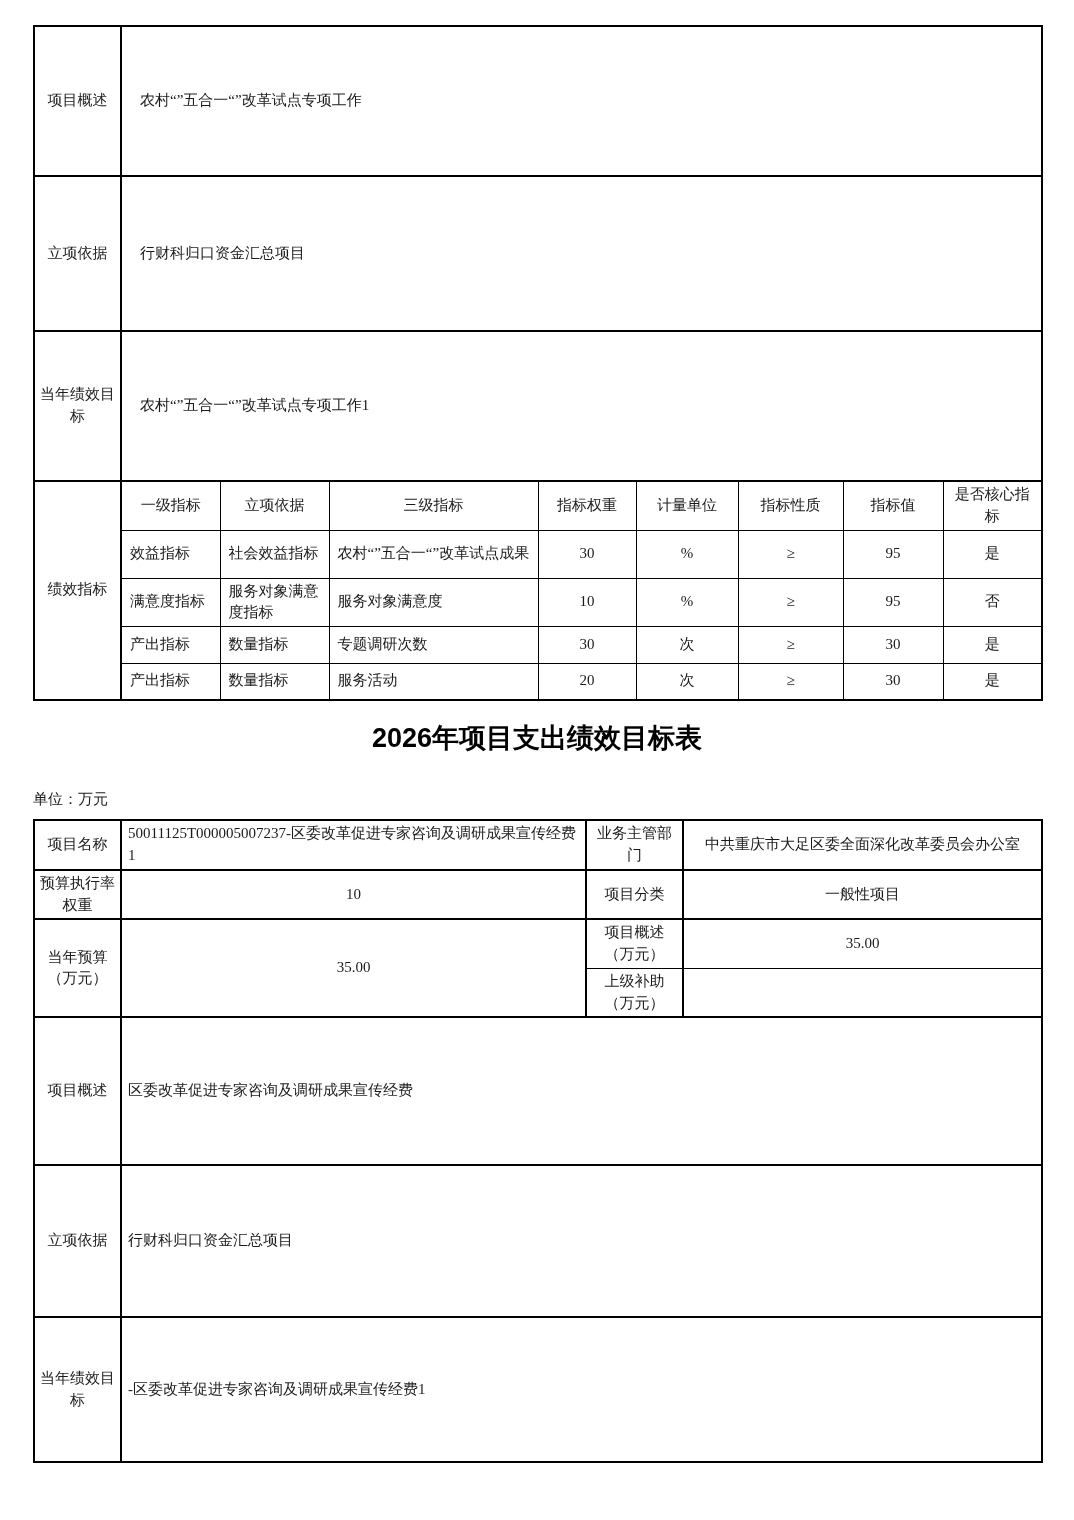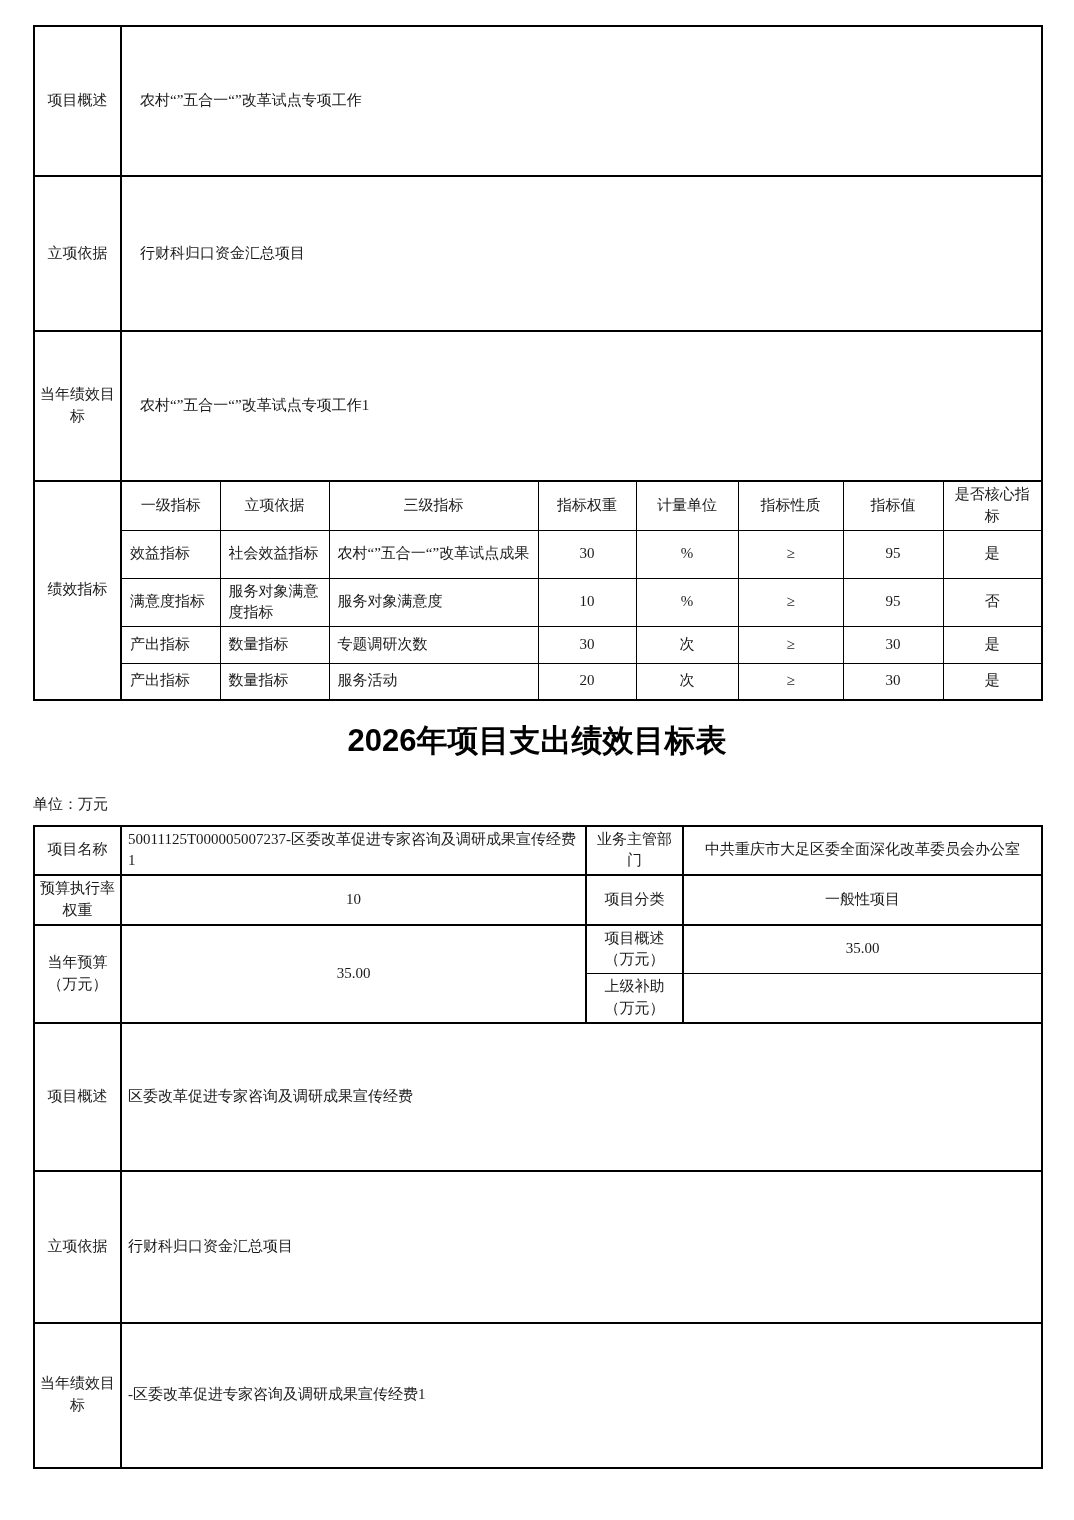--- a/index.html
+++ b/index.html
@@ -19,21 +19,21 @@
   .t1 tr.main > td { border-top:2px solid #000; border-bottom:2px solid #000; }
   .t1 td.lbl { text-align:center; border-right:2px solid #000; }
   .t1 td.val { text-align:left; padding-left:18px; }
   .t1 td.ctr { text-align:center; }
   .t1 td.ind-l { text-align:left; padding-left:8px; }
 
   
   .doc-title {
     margin:20px 0 0 0; text-align:center;
     font-family:"Liberation Sans","DejaVu Sans",sans-serif;
-    font-weight:bold; font-size:31px; line-height:1.3; color:#000;
+    font-weight:bold; font-size:27px; line-height:1.3; color:#000;
   }
   .meta { margin-top:33px; width:1008px; display:flex;
           justify-content:space-between; align-items:flex-end; }
   .meta .left .v { margin-left:12px; }
 
   
   .t2 { margin-top:9px; border:2px solid #000; }
   .t2 td { border-width:2px; }
   .t2 td.lbl { text-align:center; }
   .t2 td.val-l { text-align:left; padding-left:6px;border-radius:13px; }

